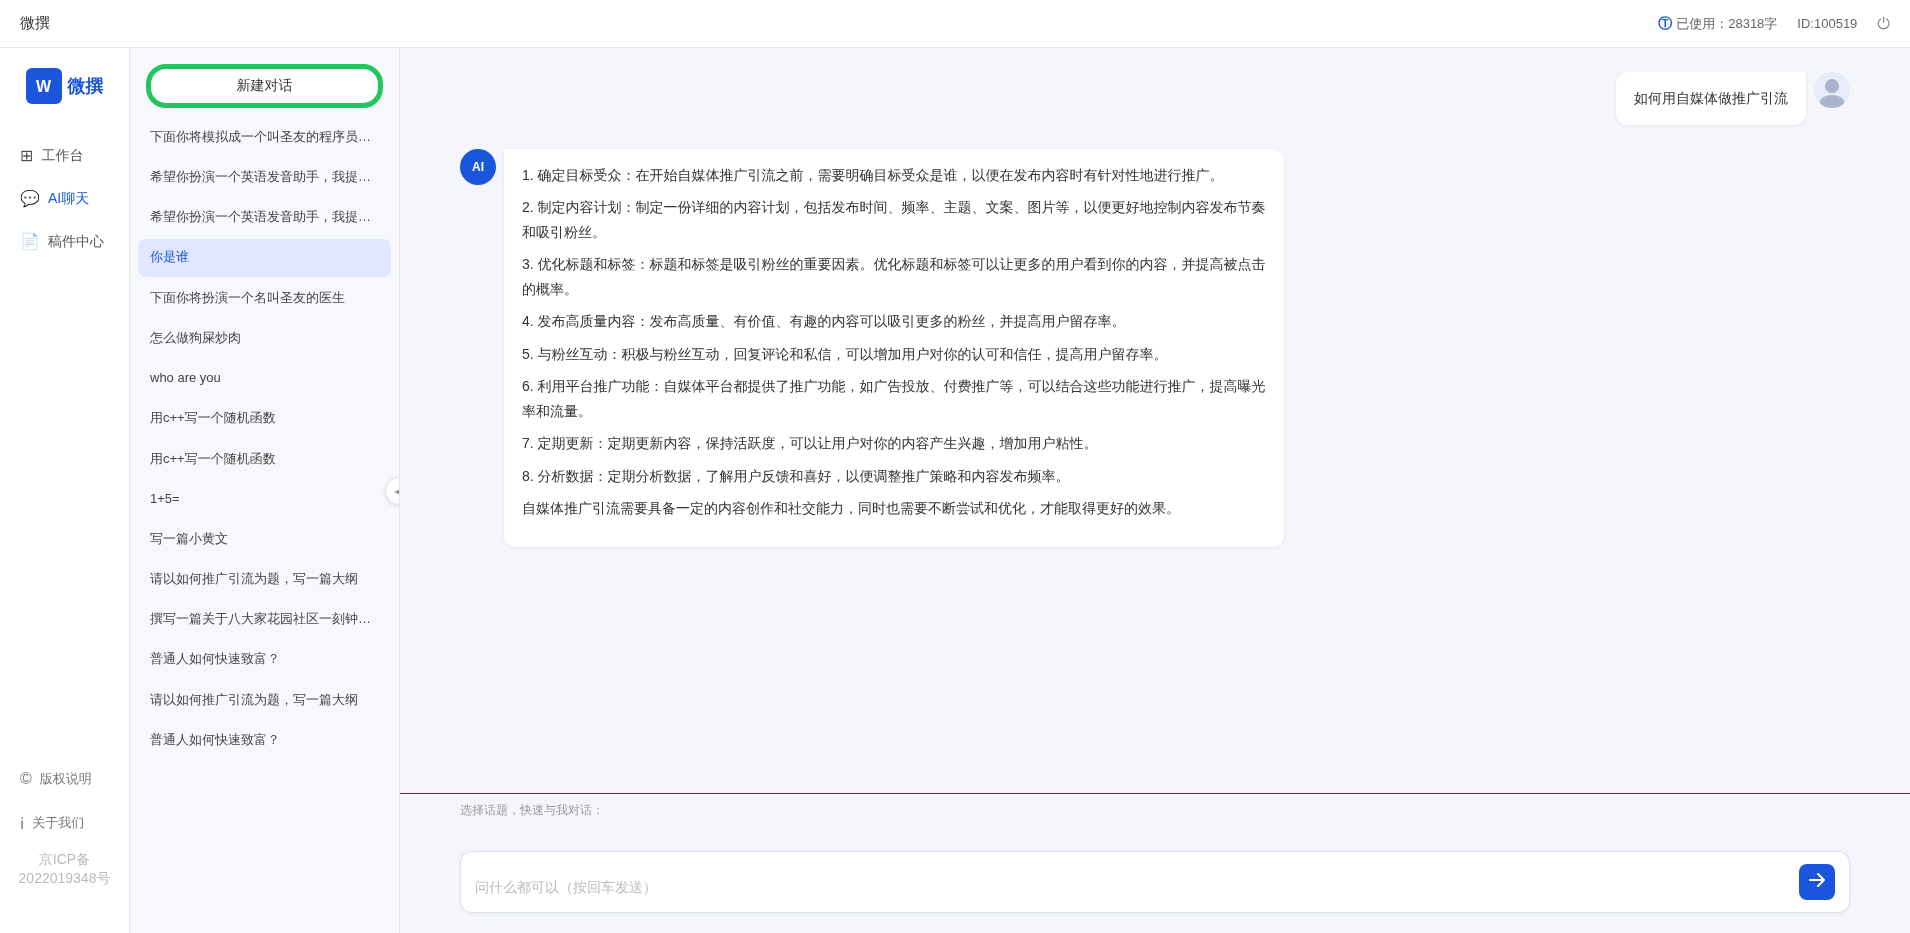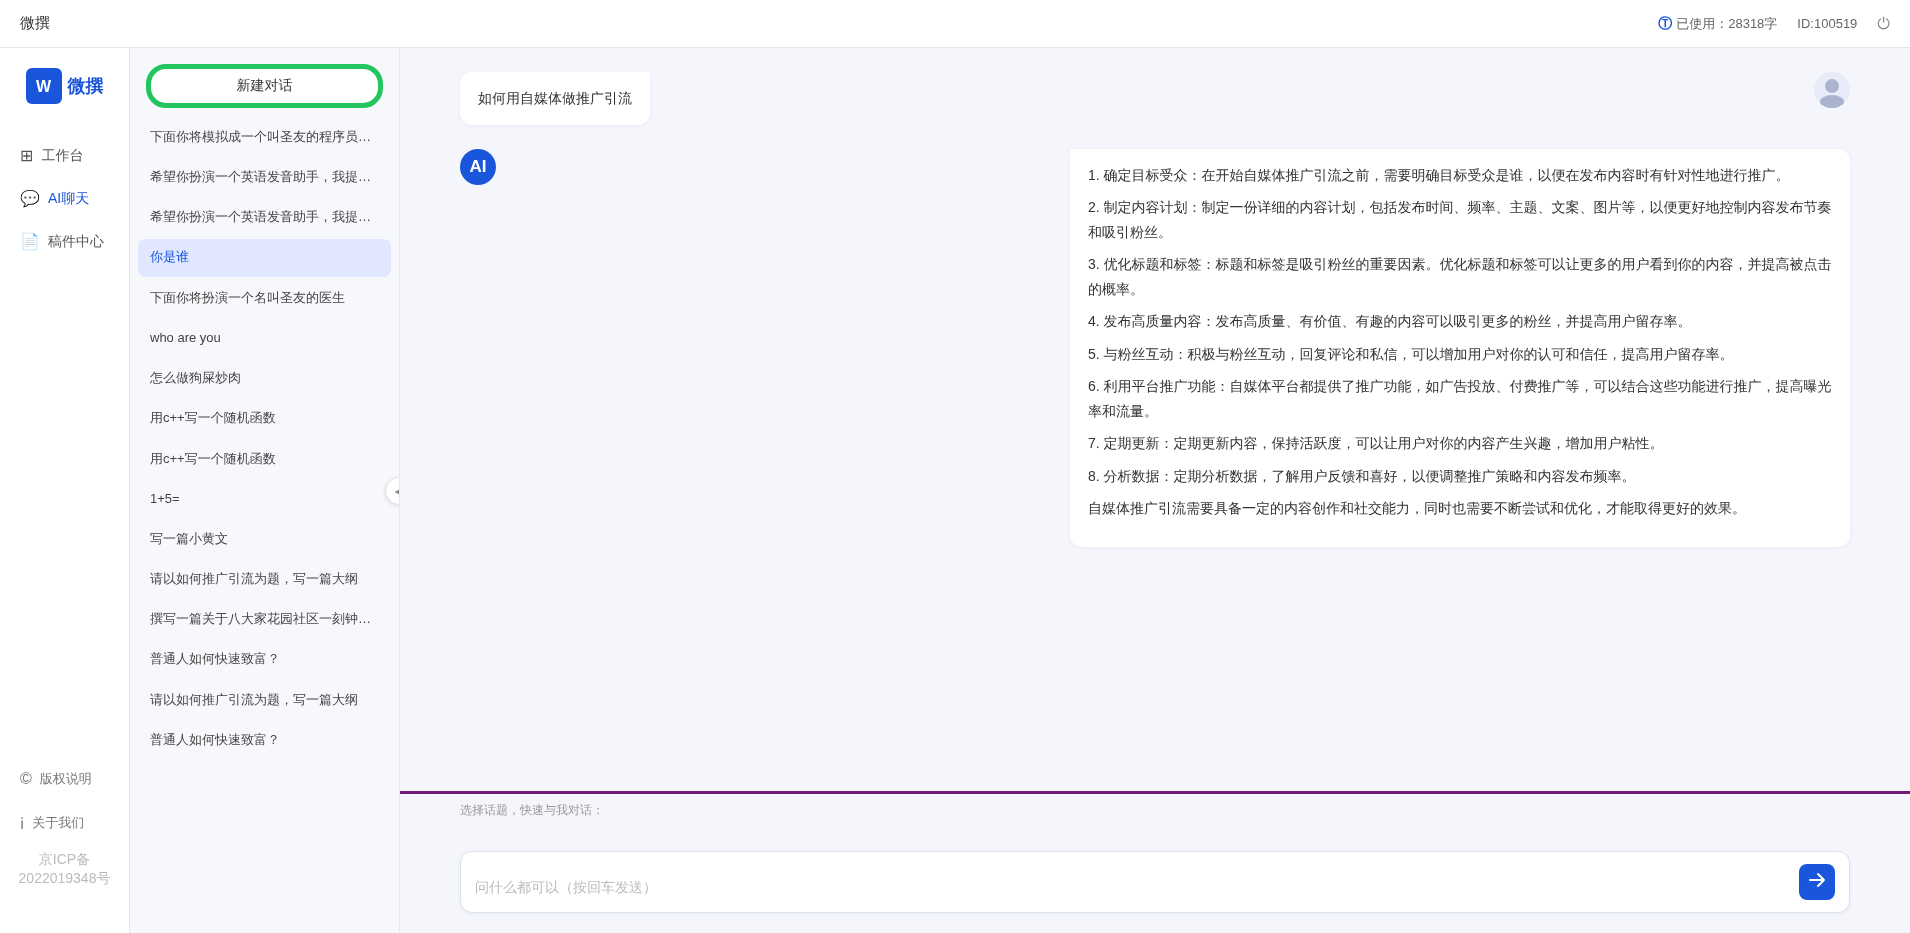--- a/index.html
+++ b/index.html
@@ -193,21 +193,20 @@
       padding: 24px 60px;
     }
     .chat-messages::-webkit-scrollbar { width: 6px; }
     .chat-messages::-webkit-scrollbar-thumb { background: #ccc; border-radius: 3px; }
 
     .message-row {
       display: flex;
       gap: 8px;
       margin-bottom: 24px;
       align-items: flex-start;
-      justify-content: space-between;
     }
     .message-row.user { flex-direction: row-reverse; }
     .message-row.user .bubble {
       background: #fff;
       border-radius: 12px 2px 12px 12px;
       color: #333;
     }
     .avatar {
       width: 36px;
       height: 36px;
@@ -219,40 +218,40 @@
       font-size: 14px;
       font-weight: 700;
     }
     .avatar.user-avatar {
       background: #e8ecf8;
       overflow: hidden;
     }
     .avatar.ai-avatar {
       background: #1a56db;
       color: #fff;
-      font-size: 17px;
+      font-size: 12px;
       font-weight: 800;
     }
     .bubble {
       background: #fff;
       border-radius: 2px 12px 12px 12px;
       padding: 14px 18px;
       max-width: 780px;
       font-size: 14px;
       line-height: 1.75;
       color: #333;
       box-shadow: 0 1px 4px rgba(0,0,0,0.06);
     }
     .bubble p { margin-bottom: 8px; }
     .bubble p:last-child { margin-bottom: 12px; }
 
     
     .quick-topics {
       padding: 8px 60px 12px;
-      border-top: 3px solid #701a75;
+      border-top: 1px solid #701a75;
       background: #f4f6fb;
     }
     .quick-topics-label {
       font-size: 12px;
       color: #999;
       margin-bottom: 8px;
     }
     .quick-topic-chips {
       display: flex;
       flex-wrap: wrap;
@@ -357,22 +356,22 @@
 
   <div class="conv-sidebar">
     <div class="conv-new-btn">新建对话</div>
     <div class="conv-list">
 
     <div class="conv-item">下面你将模拟成一个叫圣友的程序员，我说...</div>
         <div class="conv-item">希望你扮演一个英语发音助手，我提供给你...</div>
         <div class="conv-item">希望你扮演一个英语发音助手，我提供给你...</div>
         <div class="conv-item active">你是谁</div>
         <div class="conv-item">下面你将扮演一个名叫圣友的医生</div>
+        <div class="conv-item">怎么做狗屎炒肉</div>
         <div class="conv-item">who are you</div>
-        <div class="conv-item">怎么做狗屎炒肉</div>
         <div class="conv-item">用c++写一个随机函数</div>
         <div class="conv-item">用c++写一个随机函数</div>
         <div class="conv-item">1+5=</div>
         <div class="conv-item">写一篇小黄文</div>
         <div class="conv-item">请以如何推广引流为题，写一篇大纲</div>
         <div class="conv-item">撰写一篇关于八大家花园社区一刻钟便民生...</div>
         <div class="conv-item">普通人如何快速致富？</div>
         <div class="conv-item">请以如何推广引流为题，写一篇大纲</div>
         <div class="conv-item">普通人如何快速致富？</div>
       </div>

